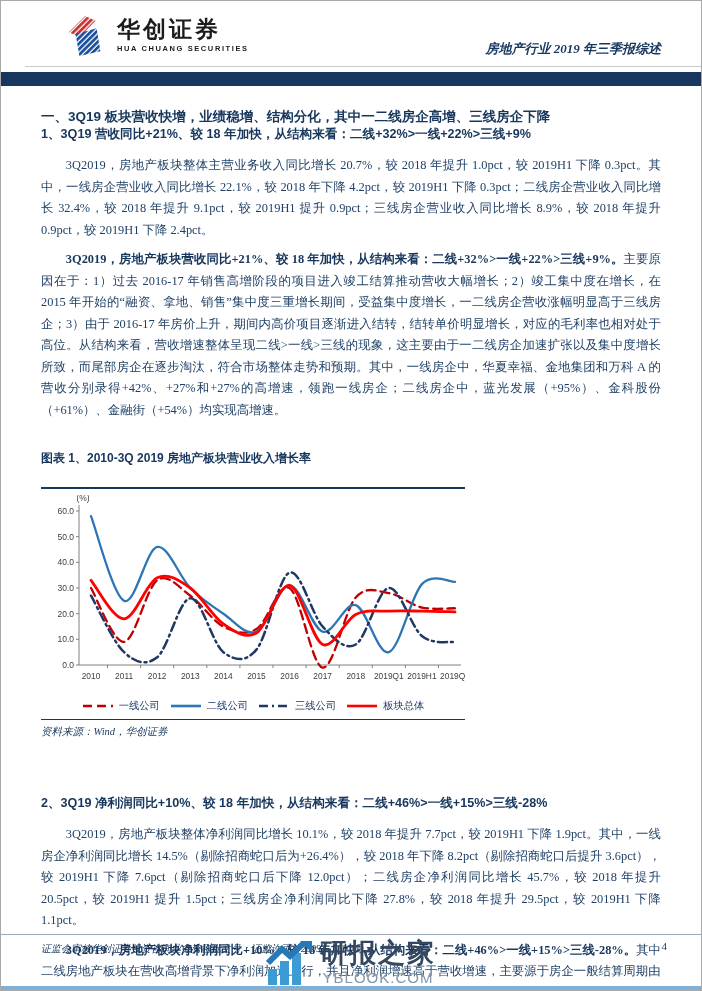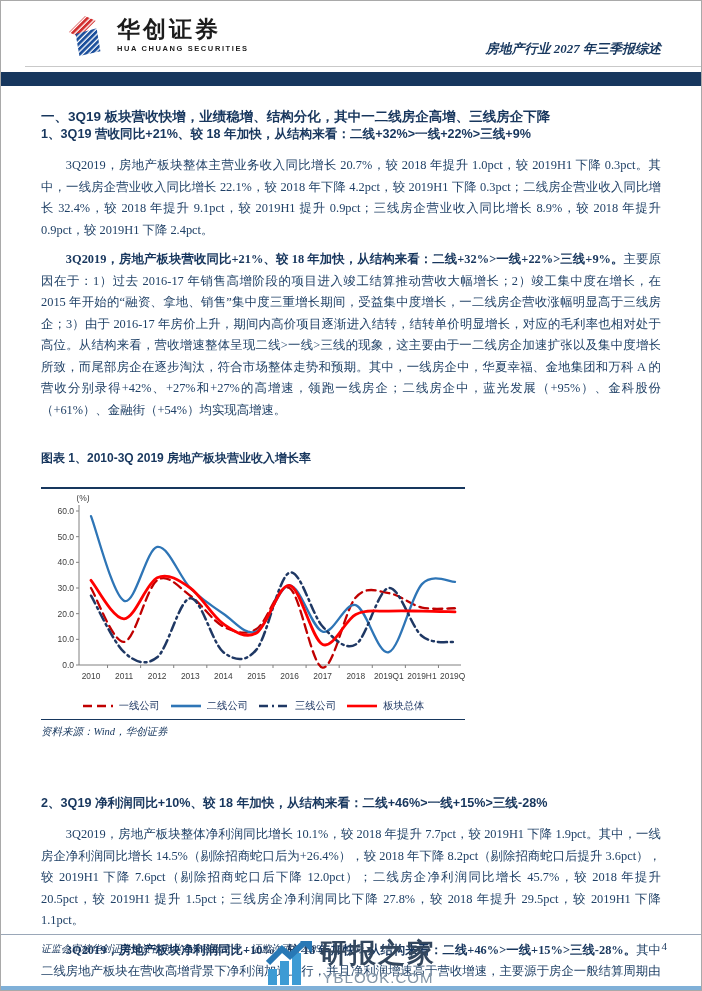--- a/index.html
+++ b/index.html
@@ -69,21 +69,21 @@
           </pattern>
         </defs>
         <polygon points="2,19 19,2 30,7 13,24" fill="url(#rstripe)"></polygon>
         <polygon points="9,21 31,15 35,39 13,44" fill="url(#bstripe)"></polygon>
       </svg>
       <div class="brand-text">
         <span class="brand-cn">华创证券</span>
         <span class="brand-en">HUA CHUANG SECURITIES</span>
       </div>
     </div>
-    <div class="header-right">房地产行业 2027 年三季报综述</div>
+    <div class="header-right">房地产行业 2019 年三季报综述</div>
   </div>
   <div class="top-bar"></div>
 
   <div class="content">
     <div class="h1">一、3Q19 板块营收快增，业绩稳增、结构分化，其中一二线房企高增、三线房企下降</div>
     <div class="h2">1、3Q19 营收同比+21%、较 18 年加快，从结构来看：二线+32%&gt;一线+22%&gt;三线+9%</div>
 
     <p class="para">3Q2019，房地产板块整体主营业务收入同比增长 20.7%，较 2018 年提升 1.0pct，较 2019H1 下降 0.3pct。其中，一线房企营业收入同比增长 22.1%，较 2018 年下降 4.2pct，较 2019H1 下降 0.3pct；二线房企营业收入同比增长 32.4%，较 2018 年提升 9.1pct，较 2019H1 提升 0.9pct；三线房企营业收入同比增长 8.9%，较 2018 年提升 0.9pct，较 2019H1 下降 2.4pct。</p>
     <p class="para"><b>3Q2019，房地产板块营收同比+21%、较 18 年加快，从结构来看：二线+32%&gt;一线+22%&gt;三线+9%。</b><span>主要原因在于：1）过去 2016-17 年销售高增阶段的项目进入竣工结算推动营收大幅增长；2）竣工集中度在增长，在 2015 年开始的“融资、拿地、销售”集中度三重增长期间，受益集中度增长，一二线房企营收涨幅明显高于三线房企；3）由于 2016-17 年房价上升，期间内高价项目逐渐进入结转，结转单价明显增长，对应的毛利率也相对处于高位。从结构来看，营收增速整体呈现二线&gt;一线&gt;三线的现象，这主要由于一二线房企加速扩张以及集中度增长所致，而尾部房企在逐步淘汰，符合市场整体走势和预期。其中，一线房企中，华夏幸福、金地集团和万科 A 的营收分别录得+42%、+27%和+27%的高增速，领跑一线房企；二线房企中，蓝光发展（+95%）、金科股份（+61%）、金融街（+54%）均实现高增速。</span></p>
 

